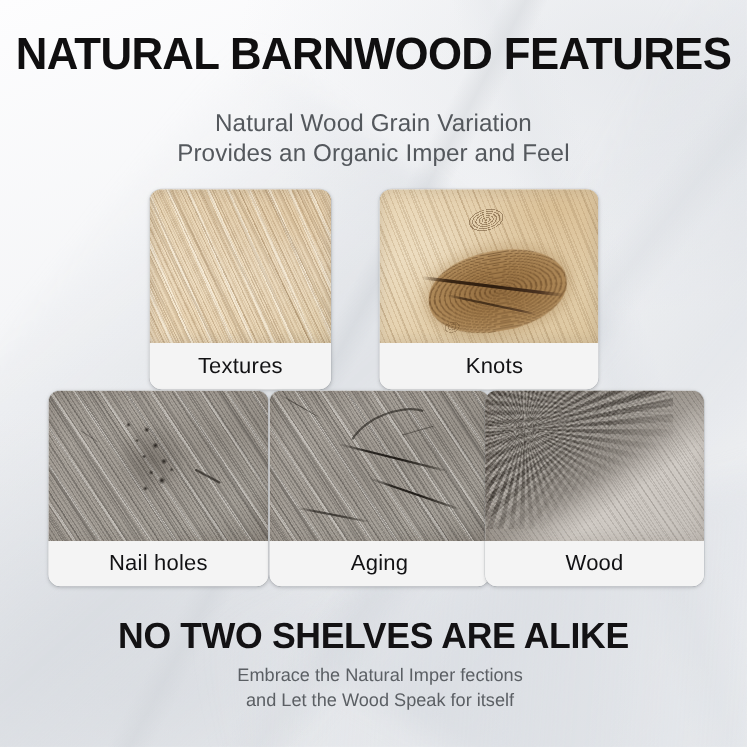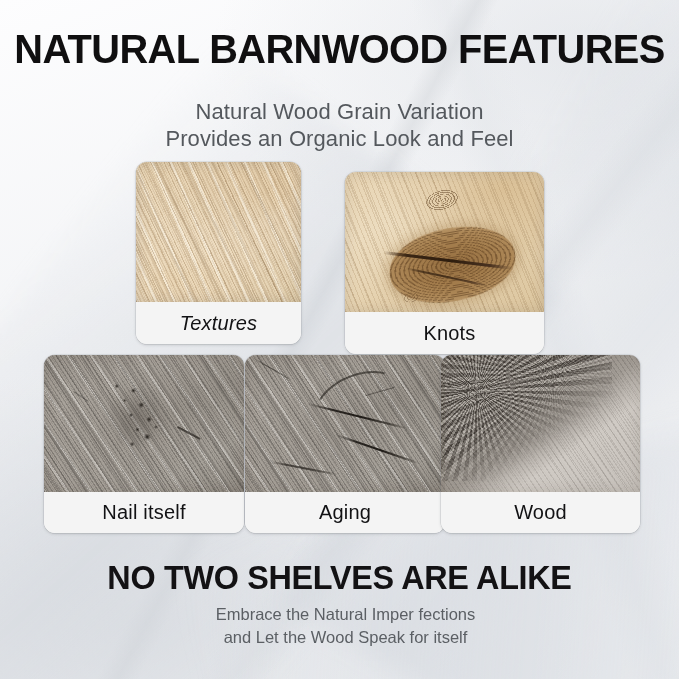--- a/index.html
+++ b/index.html
@@ -91,21 +91,21 @@
     position:absolute; left:0; right:0; bottom:0;
     display:flex; align-items:center; justify-content:center;
     background:#f4f4f4;
     color:#121214;
     font-size:20px;
     font-weight:400;
     letter-spacing:.2px;
   }
 
   
-  #card-textures { left:136px; top:162px; width:165px; height:182px;font-style:italic; }
+  #card-textures { left:136px; top:172px; width:165px; height:182px; }
   #card-textures .photo { height:140px; }
   #card-textures .label { height:42px; }
 
   #card-knots { left:345px; top:172px; width:199px; height:182px; }
   #card-knots .photo { height:140px; }
   #card-knots .label { height:42px;padding-left:10px; }
 
   
   #card-nailholes { left:44px; top:355px; width:200px; height:178px; }
   #card-cracks    { left:245px; top:355px; width:200px; height:178px; }
@@ -309,21 +309,21 @@
 <div class="poster">
 
   <div class="streak s1"></div>
   <div class="streak s2"></div>
   <div class="streak s3"></div>
 
   <div class="headline">NATURAL BARNWOOD FEATURES</div>
 
   <div class="subtitle">
     <span class="ln">Natural Wood Grain Variation</span>
-    <span class="ln">Provides an Organic Look and Feel</span>
+    <span class="ln">Provides an Organic Imper and Feel</span>
   </div>
 
   <div class="card" id="card-textures">
     <div class="photo">
       <div class="tex-textures"></div>
     </div>
     <div class="label">Textures</div>
   </div>
 
   <div class="card" id="card-knots">
@@ -340,21 +340,21 @@
   </div>
 
   <div class="card" id="card-nailholes">
     <div class="photo">
       <div class="tex-gray">
         <div class="nail-cluster"></div>
         <div class="nail-scratch" style="left:66%;top:56%;width:26px;height:1.5px;transform:rotate(28deg);"></div>
         <div class="nail-scratch" style="left:14%;top:30%;width:18px;height:1.2px;transform:rotate(34deg);opacity:.5;"></div>
       </div>
     </div>
-    <div class="label">Nail itself</div>
+    <div class="label">Nail holes</div>
   </div>
 
   <div class="card" id="card-cracks">
     <div class="photo">
       <div class="tex-gray">
         <div class="crack-arc" style="left:34%;top:14%;width:46%;height:42%;transform:rotate(-22deg);"></div>
         <div class="crack-line" style="left:30%;top:44%;width:52%;height:2.4px;transform:rotate(14deg);"></div>
         <div class="crack-line" style="left:44%;top:68%;width:44%;height:2px;transform:rotate(19deg);"></div>
         <div class="crack-line" style="left:12%;top:82%;width:34%;height:1.6px;transform:rotate(11deg);opacity:.72;"></div>
         <div class="crack-line" style="left:3%;top:10%;width:22%;height:1.2px;transform:rotate(30deg);opacity:.6;"></div>

